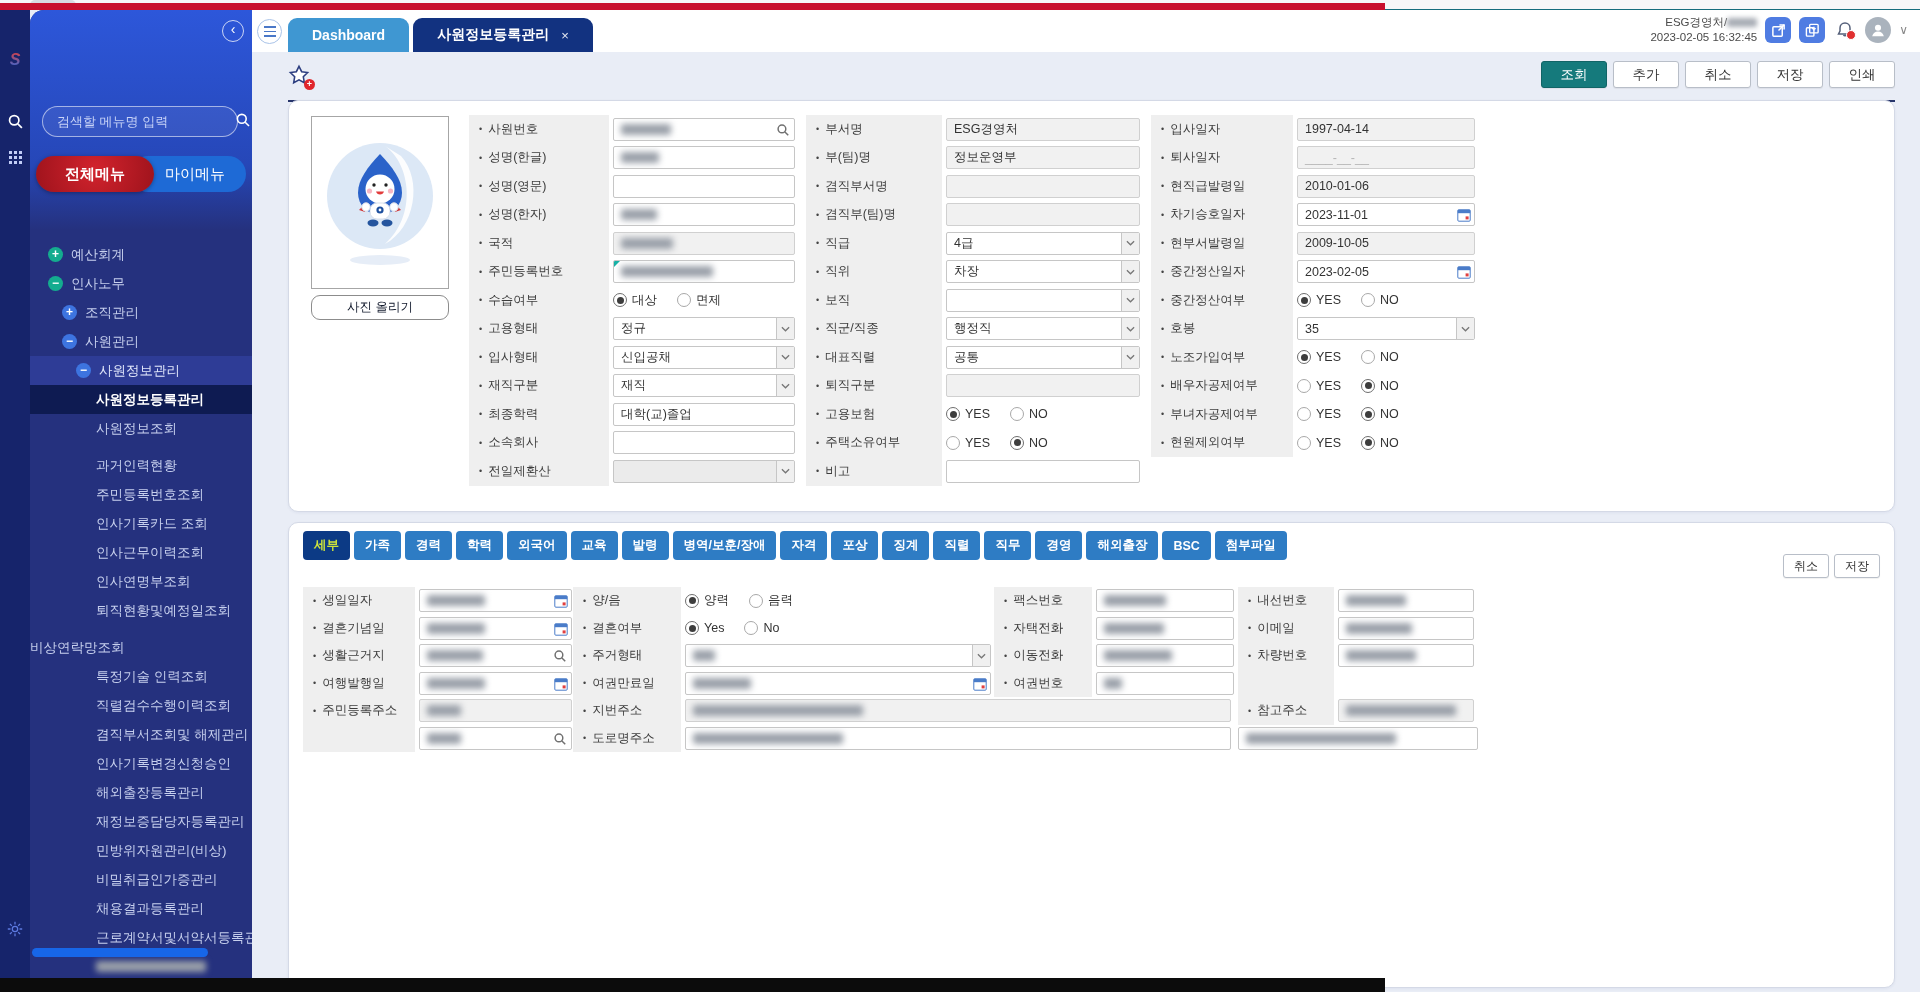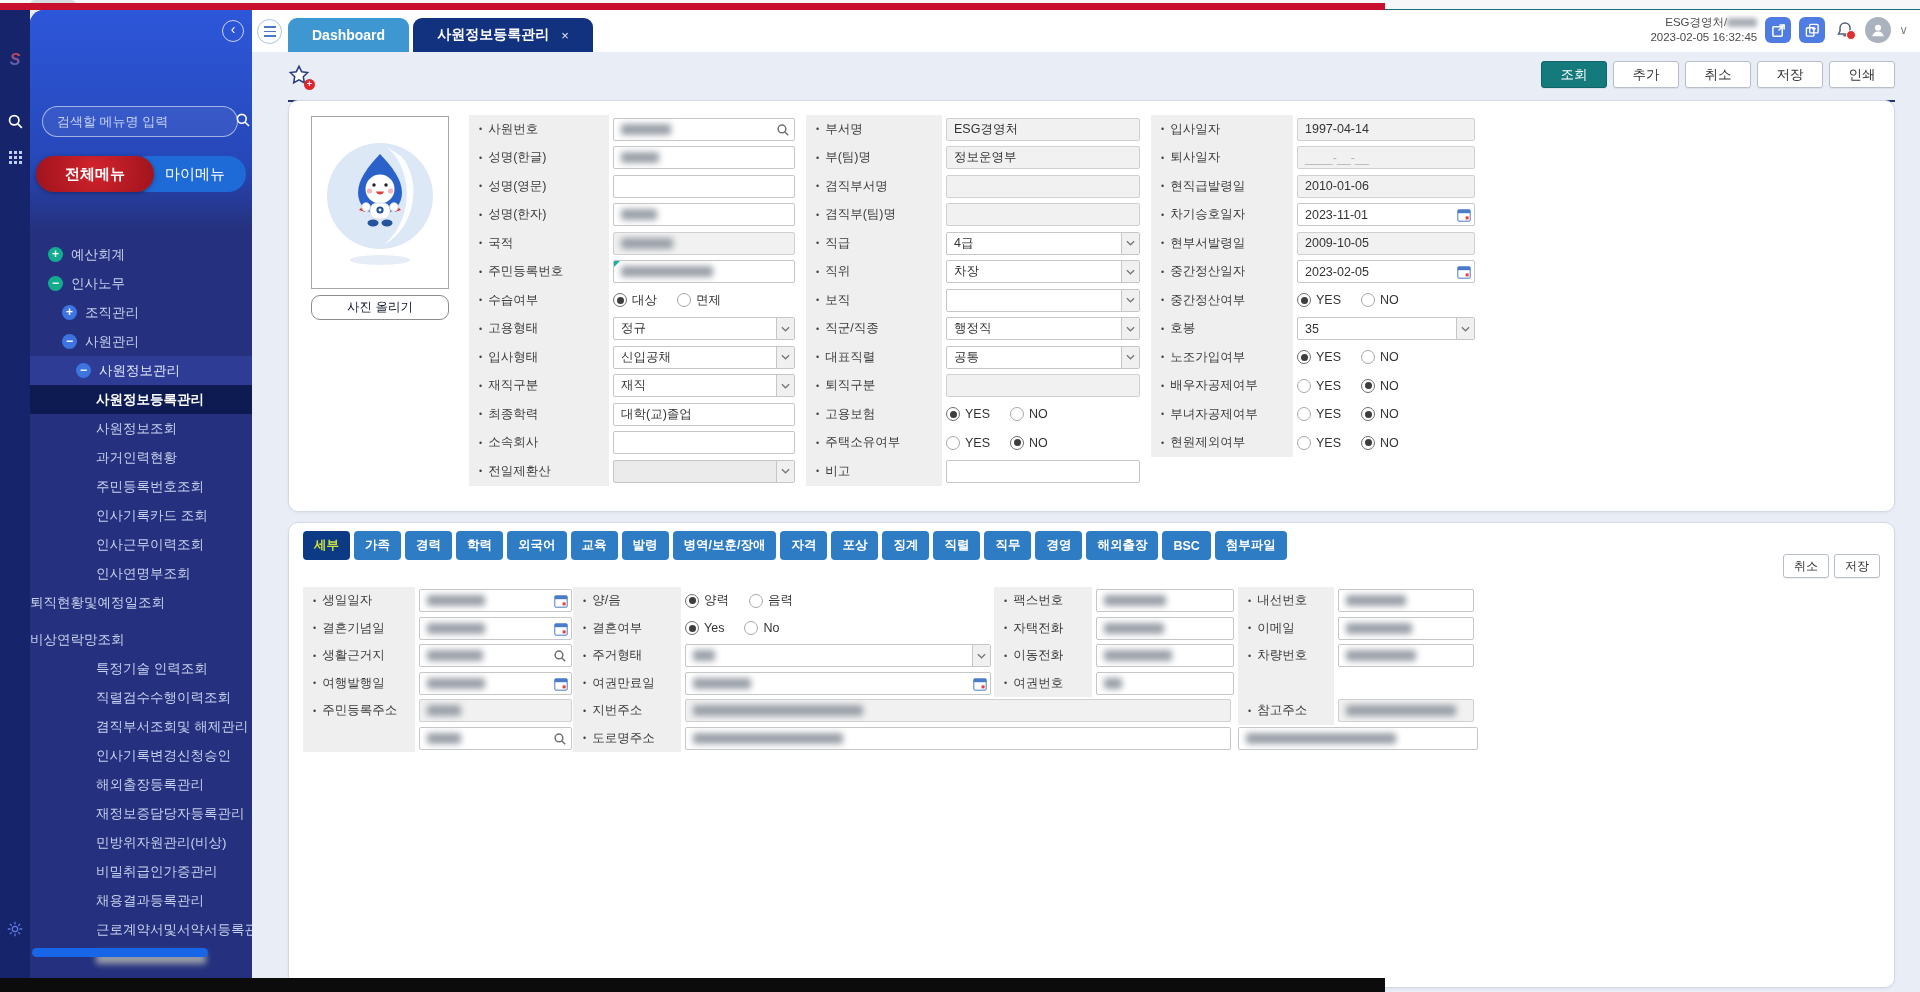--- a/index.html
+++ b/index.html
@@ -182,36 +182,36 @@
         <div class="mrow hl" style="padding-left: 46px;">
           <span class="mi blue">−</span>
           <span>사원정보관리</span>
         </div>
         <div class="mrow sel" style="padding-left: 66px;">
           <span>사원정보등록관리</span>
         </div>
         <div class="mrow" style="padding-left: 66px;">
           <span>사원정보조회</span>
         </div>
-        <div class="mrow" style="padding-left: 66px;">
+        <div class="mrow" style="padding-left: 66px; margin-top: 8px;">
           <span>과거인력현황</span>
         </div>
         <div class="mrow" style="padding-left: 66px;">
           <span>주민등록번호조회</span>
         </div>
         <div class="mrow" style="padding-left: 66px;">
           <span>인사기록카드 조회</span>
         </div>
         <div class="mrow" style="padding-left: 66px;">
           <span>인사근무이력조회</span>
         </div>
         <div class="mrow" style="padding-left: 66px;">
           <span>인사연명부조회</span>
         </div>
-        <div class="mrow" style="">
+        <div class="mrow" style="padding-left: 66px;">
           <span>퇴직현황및예정일조회</span>
         </div>
         <div class="mrow" style=" margin-top: 8px;">
           <span>비상연락망조회</span>
         </div>
         <div class="mrow" style="padding-left: 66px;">
           <span>특정기술 인력조회</span>
         </div>
         <div class="mrow" style="padding-left: 66px;">
           <span>직렬검수수행이력조회</span>

